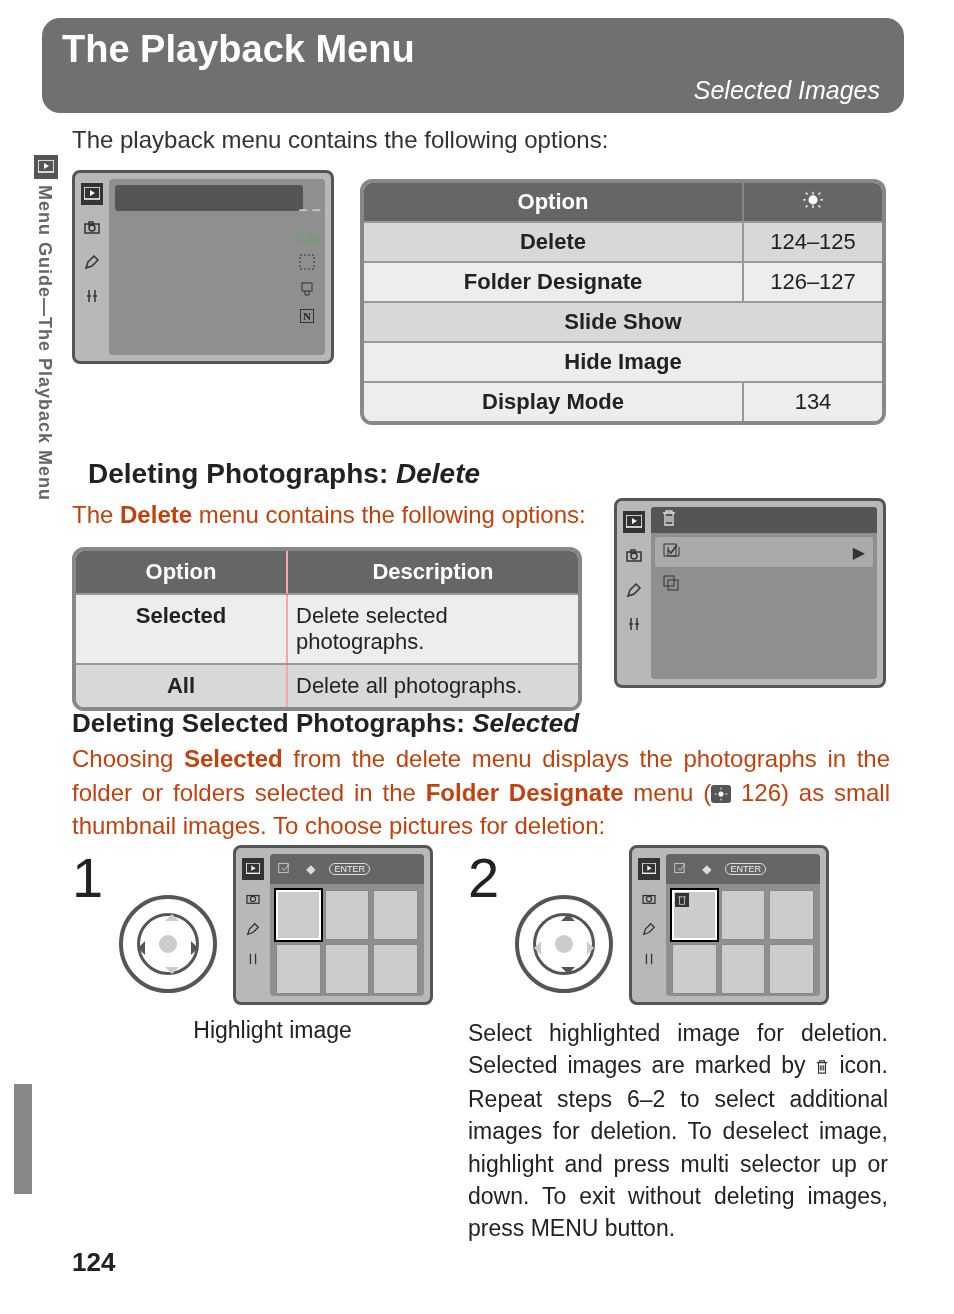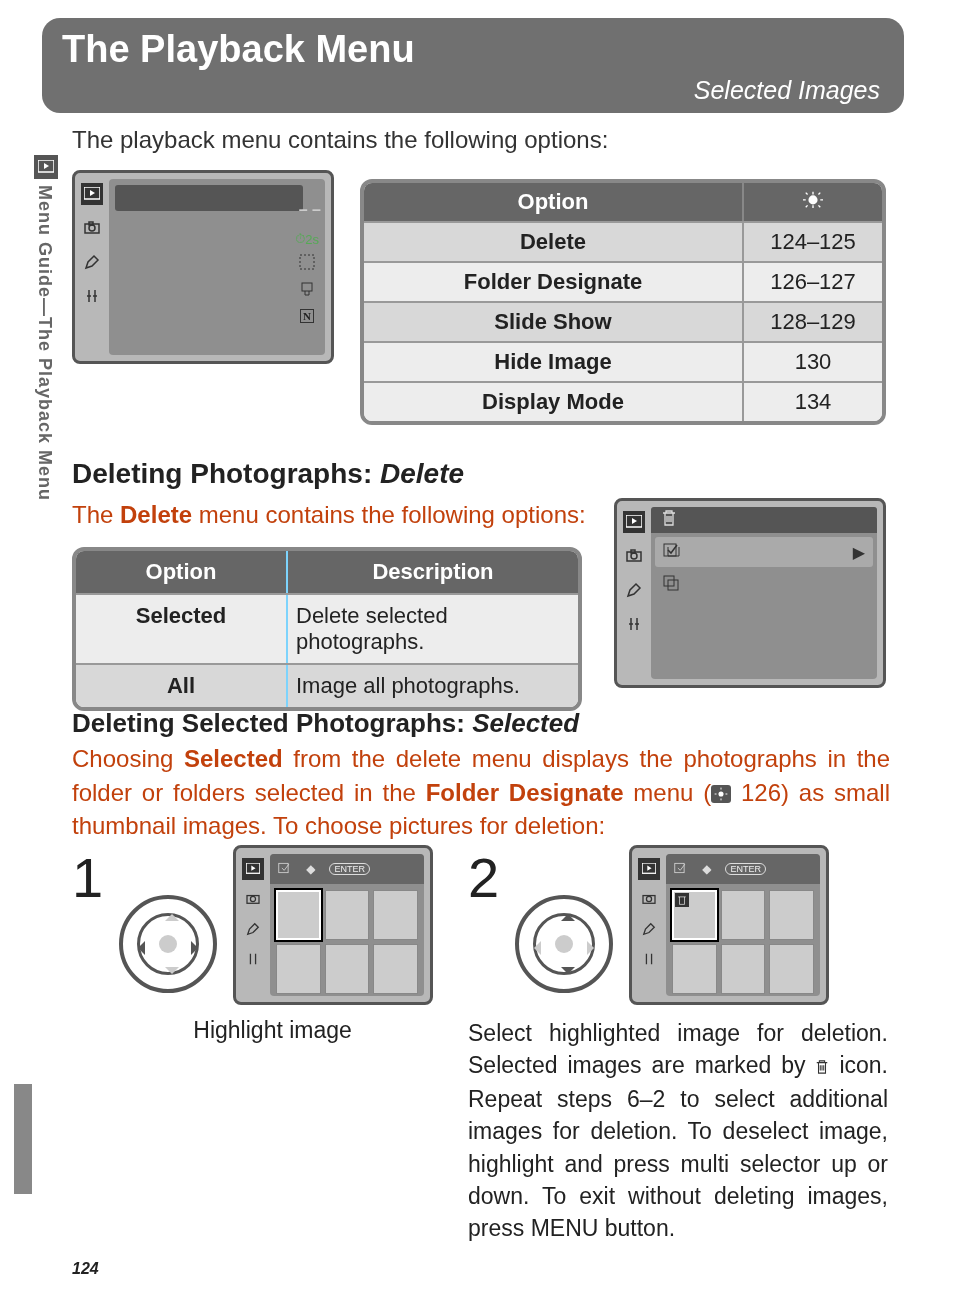--- a/index.html
+++ b/index.html
@@ -96,38 +96,38 @@
     position:absolute;
     top:547px; left:72px;
     width:510px;
     border:4px solid #888; border-radius:12px; overflow:hidden;
   }
   .dopt-head { display:flex; background:#666; color:#fff; font-weight:bold; }
   .dopt-row { display:flex; border-top:2px solid #999; }
   .dopt-row.alt { background:#d8d8d8; }
   .dopt-row.norm { background:#ededed; }
   .dopt-col1 { width:210px; text-align:center; padding:8px 0; font-size:22px; font-weight:bold; }
-  .dopt-col2 { flex:1; text-align:left; padding:8px 8px; font-size:22px; font-weight:normal; border-left:2px solid #7dd3fc; }
+  .dopt-col2 { flex:1; text-align:left; padding:8px 8px; font-size:22px; font-weight:normal; border-left:2px solid #fca5a5; }
   .dopt-head .dopt-col1, .dopt-head .dopt-col2 { font-weight:bold; text-align:center; }
   .step-num { font-size:56px; font-weight:normal; }
   .multi-selector {
     width:98px;height:98px;border:4px solid #555;border-radius:50%;
     display:flex;align-items:center;justify-content:center;position:relative;
   }
   .multi-inner { width:62px;height:62px;border:3px solid #555;border-radius:50%;display:flex;align-items:center;justify-content:center; }
   .multi-dot { width:18px;height:18px;background:#555;border-radius:50%; }
   .arrow { position:absolute;width:0;height:0;border:7px solid transparent; }
   .arrow.up { border-bottom-color:#555; top:8px; left:42px; }
   .arrow.down { border-top-color:#555; bottom:8px; left:42px; }
   .arrow.left { border-right-color:#555; left:8px; top:42px; }
   .arrow.right { border-left-color:#555; right:8px; top:42px; }
   .step1-group { position:absolute; top:845px; left:72px; }
   .step2-group { position:absolute; top:845px; left:468px; }
   .step-caption { font-size:23px; text-align:left; }
-  .pagenum { position:absolute; bottom:36px; left:72px; font-style:italic; font-weight:bold; font-size:16px;margin-top:36px; }
+  .pagenum { position:absolute; bottom:36px; left:72px; font-weight:bold; font-size:26px;margin-top:36px; }
   .accent { position:absolute; bottom:120px; left:14px; width:18px; height:110px; background:#888; }
   .lcd-frame {
     background:#b8b8b8; border:3px solid #555; border-radius:8px;
     display:flex; padding:6px; position:relative;
   }
   .lcd-tabs { width:28px; display:flex; flex-direction:column; gap:12px; padding-top:4px; }
   .lcd-tab { width:22px;height:22px; display:flex;align-items:center;justify-content:center;}
   .lcd-tab svg { stroke:#333; fill:none; stroke-width:1.5; }
   .lcd-tab.sel { background:#333; }
   .lcd-tab.sel svg { stroke:#fff; }
@@ -215,51 +215,49 @@
   <div class="opt-row alt">
       <div class="opt-label" style="font-weight:bold;">Delete</div>
       <div class="opt-page">124–125</div>
     </div>
   <div class="opt-row norm">
       <div class="opt-label" style="font-weight:bold;">Folder Designate</div>
       <div class="opt-page">126–127</div>
     </div>
   <div class="opt-row alt">
       <div class="opt-label" style="font-weight:bold;border-radius:15px;">Slide Show</div>
-      <div class="opt-page">128–129</div>
     </div>
   <div class="opt-row norm">
       <div class="opt-label" style="font-weight:bold;">Hide Image</div>
-      <div class="opt-page">130</div>
     </div>
   <div class="opt-row norm">
       <div class="opt-label" style="font-weight:bold;">Display Mode</div>
       <div class="opt-page">134</div>
     </div>
 </div>
 
-<div class="h2" style="top:458px;">
+<div class="h2" style="top:458px;margin-left:16px;">
   <span>Deleting Photographs: </span><span style="font-style:italic;">Delete</span>
 </div>
 <div class="para" style="top:498px;">
   <span>The </span><b>Delete</b><span> menu contains the following options:</span>
 </div>
 
 <div class="delete-table">
   <div class="dopt-head">
       <div class="dopt-col1">Option</div>
       <div class="dopt-col2">Description</div>
     </div>
   <div class="dopt-row norm">
       <div class="dopt-col1">Selected</div>
       <div class="dopt-col2">Delete selected photographs.</div>
     </div>
   <div class="dopt-row alt">
       <div class="dopt-col1">All</div>
-      <div class="dopt-col2">Image all photographs.</div>
+      <div class="dopt-col2">Delete all photographs.</div>
     </div>
 </div>
 
 <div style="position:absolute;top:498px;left:614px;width:272px;height:190px;">
   <div class="lcd-frame" style="height:100%;">
     <div class="lcd-tabs">
       <div class="lcd-tab sel">
           <svg width="16" height="14" viewBox="0 0 16 14">
             <rect x="0" y="0" width="16" height="12"></rect>
             <path d="M6 3 L11 6 L6 9 Z" fill="#fff" stroke="none"></path>

